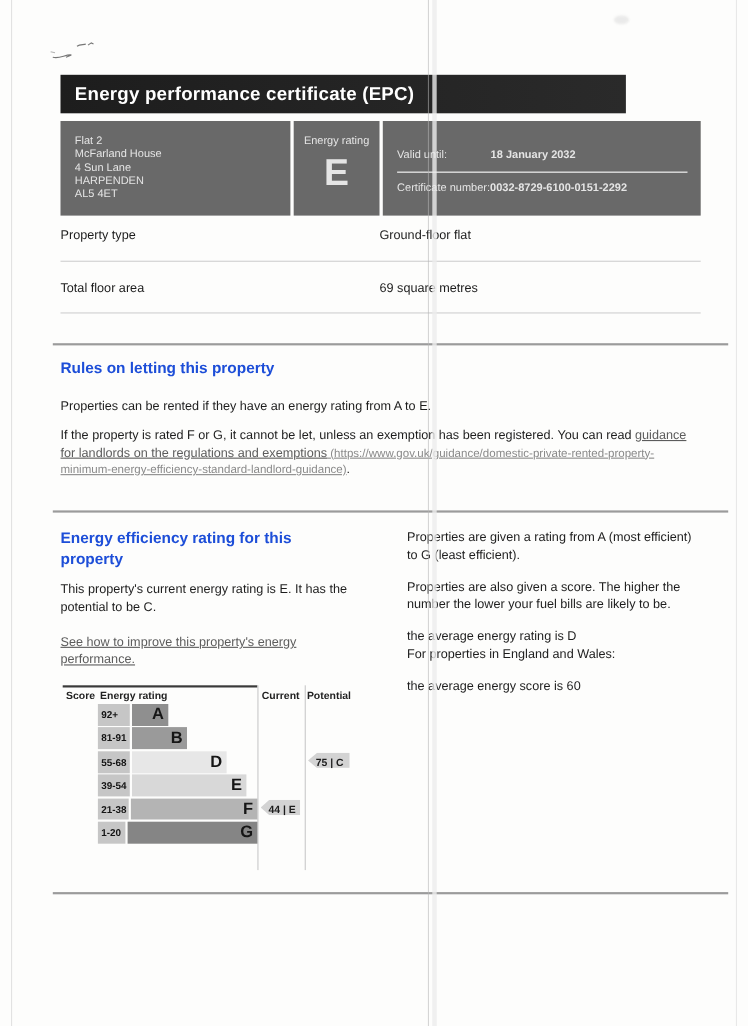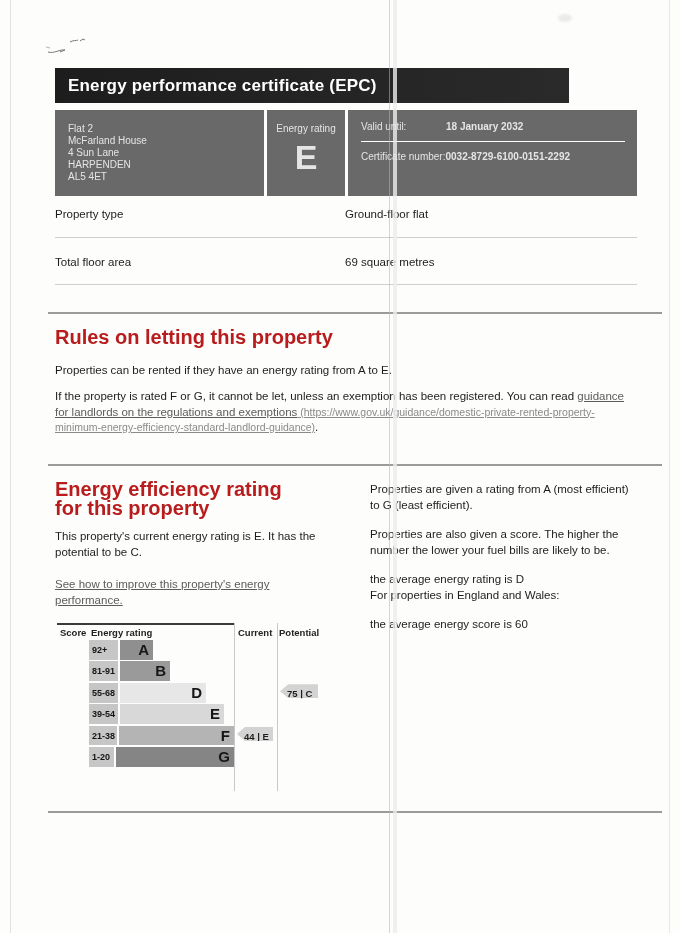--- a/index.html
+++ b/index.html
@@ -25,32 +25,32 @@
     letter-spacing:.2px;
   }
   
   #summary { position:absolute; left:55px; top:110px; width:634px; height:86px;
     display:flex; gap:3px; color:#e5e5e5; }
   .panel-box { background:var(--panel-gray); height:86px; }
   #address-box { width:209px; padding:13px 8px 0 13px; font-size:10px; line-height:12px; }
   #rating-box { width:78px; text-align:center; padding-top:13px; }
   #rating-box .lbl { font-size:10px; }
   #rating-box .big { font-size:34px; font-weight:bold; line-height:40px; margin-top:3px; }
-  #validity-box { width:289px; padding:11px 12px 0 13px; font-size:10px; }
+  #validity-box { width:289px; padding:26px 12px 0 13px; font-size:10px; }
   .v-row { display:flex; }
   .v-label { width:85px; }
   .v-value { font-weight:bold; }
   #validity-hr { border:none; border-top:1px solid #fff; margin:9px 0 9px 0; width:264px; }
   
   .fact-label { position:absolute; left:55px; font-size:11.5px; }
   .fact-value { position:absolute; left:345px; font-size:11.5px; }
   .row-divider { position:absolute; left:55px; width:582px; height:1px; background:#cfcfcf; }
   .section-divider { position:absolute; left:48px; width:614px; height:2px; background:#9b9b9b; }
   
-  .h2 { position:absolute; font-size:20px; font-weight:bold; color:#b91c1c; }
+  .h2 { position:absolute; font-size:14px; font-weight:bold; color:#1d4ed8; }
   .body-text { position:absolute; font-size:11.5px; line-height:15.5px; color:#1d1d1d; }
   .glink { color:#5c5c5c; text-decoration:underline; cursor:pointer; }
   .url { color:#8a8a8a; font-size:10.5px; text-decoration:underline; }
   .right-para { margin-bottom:14px; }
   .right-para.tight { margin-bottom:0; }
   
   #chart { position:absolute; left:57px; top:623px; width:265px; height:168px; font-family:"Liberation Sans",sans-serif; }
   #chart-topline { position:absolute; left:0; top:0; width:177px; border-top:2px solid #3a3a3a; }
   .vline { position:absolute; top:0; height:168px; width:1px; background:#c9c9c9; }
   #vline-1 { left:177px; } #vline-2 { left:220px; }

